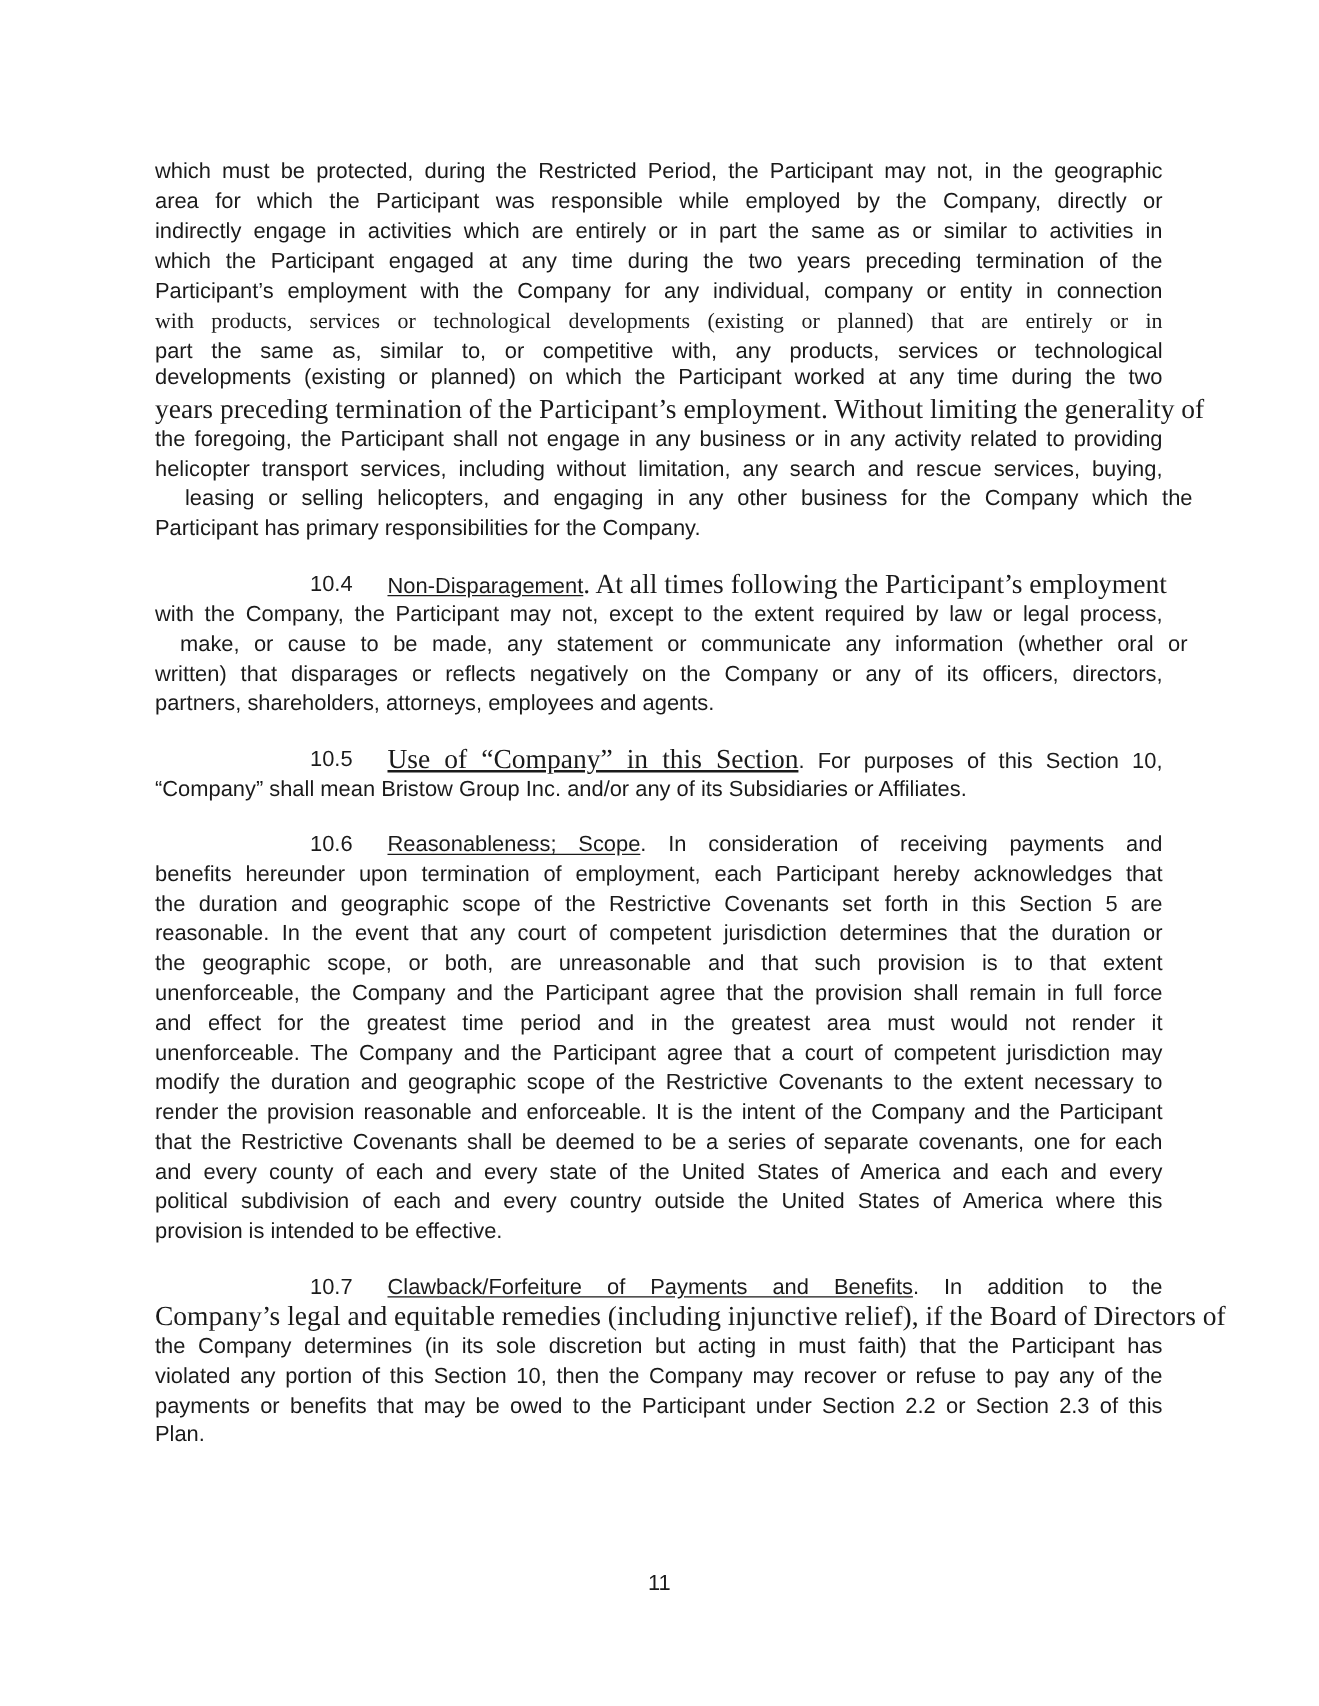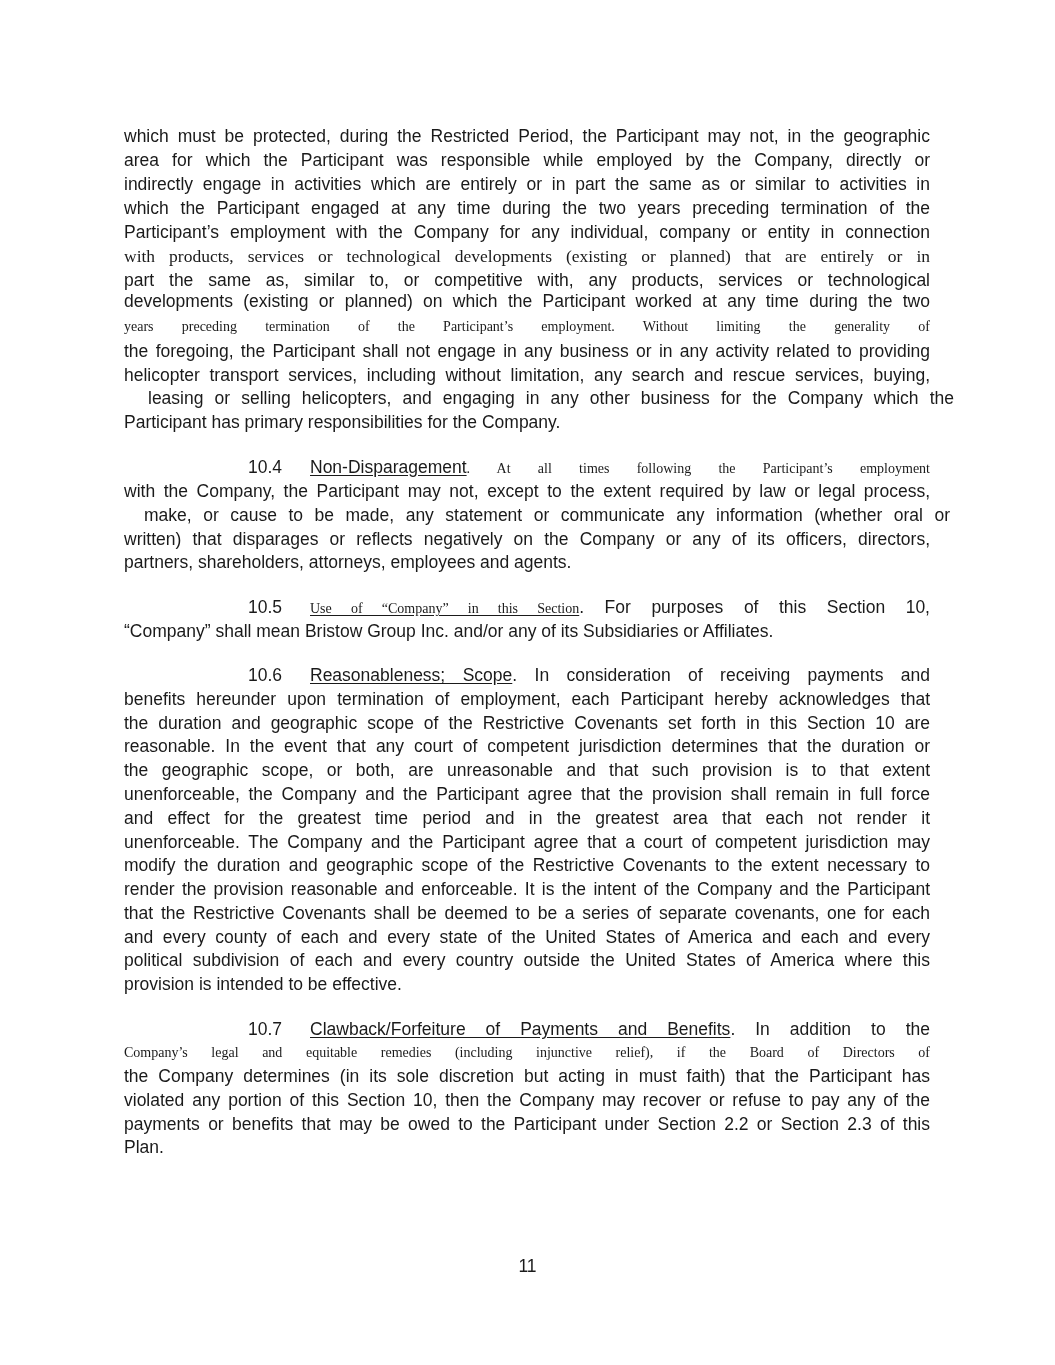--- a/index.html
+++ b/index.html
@@ -6,21 +6,21 @@
   body { width: 1055px; height: 1365px; position: relative; overflow: hidden; }
   .page { position: absolute; left: 0; top: 0; width: 1055px; height: 1365px; background: #fff; }
   .line {
     position: absolute; left: 124px; width: 806px; height: 24px;
     font-family: "Liberation Sans", sans-serif; font-size: 17.5px; color: #1a1a1a;
     line-height: 24px; white-space: nowrap;
     text-align: justify; text-align-last: justify;
     transform-origin: left top;
   }
   .line.last { text-align-last: left; }
-  .s { font-family: "Liberation Serif", serif; font-size: 14px; }
+  .s { font-family: "Liberation Serif", serif; font-size: 22px; }
   .u { text-decoration: underline; text-underline-offset: 2px; }
   .num { position: absolute; left: 248px; font-family: "Liberation Sans", sans-serif; font-size: 17.5px; line-height:24px; color:#1a1a1a; }
   .indent { left: 310px; width: 620px; }
   .pagenum { position: absolute; left: 0; width: 1055px; top: 1256px; text-align: center; font-family: "Liberation Sans", sans-serif; font-size: 17.5px; color:#1a1a1a; }
 </style>
 </head>
 <body>
 
 <div class="page">
 
@@ -52,25 +52,25 @@
   <div>
     <span class="num" style="top:595px">10.5</span>
     <div class="line indent" style="top: 595px; white-space: nowrap;"><span class="u s">Use of “Company” in this Section</span><span>. For purposes of this Section 10,</span></div>
     <div class="line last" style="top: 619px; white-space: nowrap;">“Company” shall mean Bristow Group Inc. and/or any of its Subsidiaries or Affiliates.</div>
   </div>
 
   <div>
     <span class="num" style="top:663px">10.6</span>
     <div class="line indent" style="top: 663px; white-space: nowrap;"><span class="u">Reasonableness; Scope</span><span>. In consideration of receiving payments and</span></div>
     <div class="line" style="top: 687px; white-space: nowrap;">benefits hereunder upon termination of employment, each Participant hereby acknowledges that</div>
-    <div class="line" style="top: 711px; white-space: nowrap;">the duration and geographic scope of the Restrictive Covenants set forth in this Section 10 are</div>
+    <div class="line" style="top: 711px; white-space: nowrap;">the duration and geographic scope of the Restrictive Covenants set forth in this Section 5 are</div>
     <div class="line" style="top: 734px; white-space: nowrap;">reasonable. In the event that any court of competent jurisdiction determines that the duration or</div>
     <div class="line" style="top: 758px; white-space: nowrap;">the geographic scope, or both, are unreasonable and that such provision is to that extent</div>
     <div class="line" style="top: 782px; white-space: nowrap;">unenforceable, the Company and the Participant agree that the provision shall remain in full force</div>
-    <div class="line" style="top: 806px; white-space: nowrap;">and effect for the greatest time period and in the greatest area that each not render it</div>
+    <div class="line" style="top: 806px; white-space: nowrap;">and effect for the greatest time period and in the greatest area must would not render it</div>
     <div class="line" style="top: 830px; white-space: nowrap;">unenforceable. The Company and the Participant agree that a court of competent jurisdiction may</div>
     <div class="line" style="top: 853px; white-space: nowrap;">modify the duration and geographic scope of the Restrictive Covenants to the extent necessary to</div>
     <div class="line" style="top: 877px; white-space: nowrap;">render the provision reasonable and enforceable. It is the intent of the Company and the Participant</div>
     <div class="line" style="top: 901px; white-space: nowrap;">that the Restrictive Covenants shall be deemed to be a series of separate covenants, one for each</div>
     <div class="line" style="top: 925px; white-space: nowrap;">and every county of each and every state of the United States of America and each and every</div>
     <div class="line" style="top: 948px; white-space: nowrap;">political subdivision of each and every country outside the United States of America where this</div>
     <div class="line last" style="top: 972px; white-space: nowrap;">provision is intended to be effective.</div>
   </div>
 
   <div>

